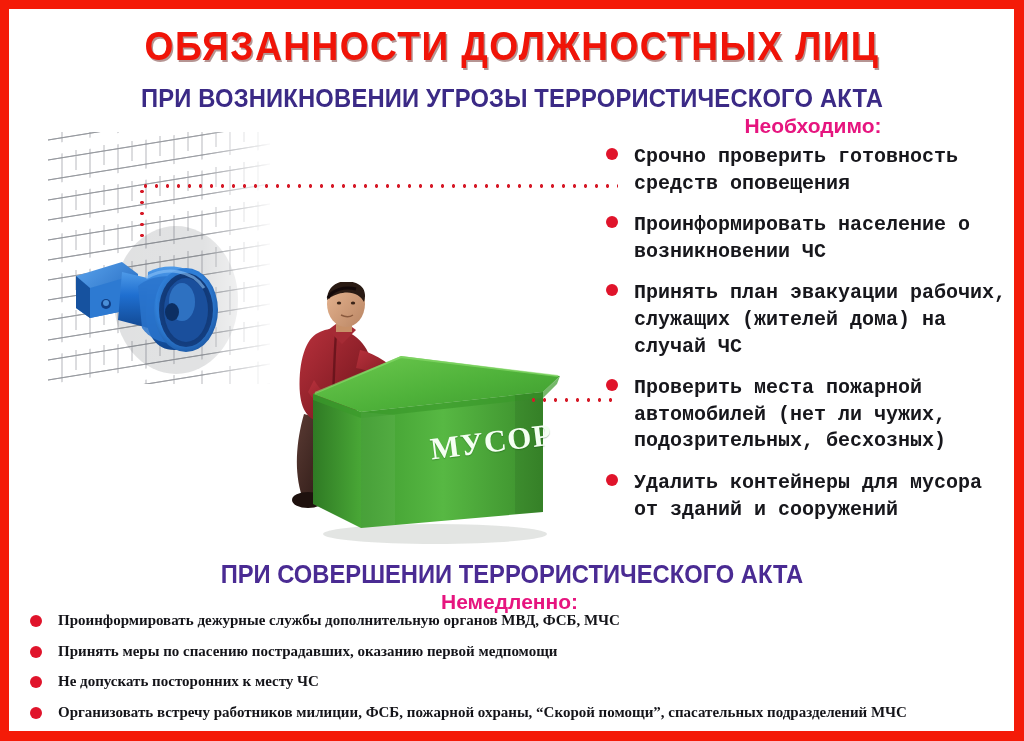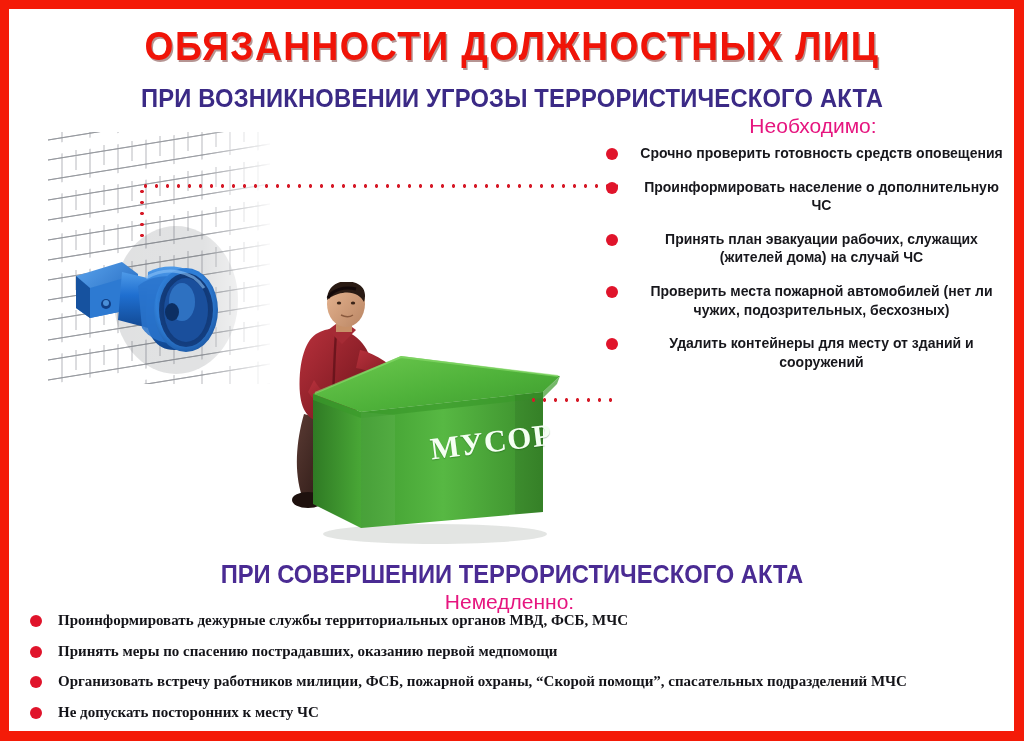--- a/index.html
+++ b/index.html
@@ -45,21 +45,21 @@
     font-weight: bold;
     letter-spacing: 0.2px;
     color: #3b2a86;
     font-family: "Liberation Sans Narrow", "Liberation Sans", sans-serif;
     transform: scaleX(0.95);
     white-space: nowrap;
   }
   .lead-word {
     position: absolute;
     font-size: 21px;
-    font-weight: normal;
+    font-weight: bold;
     color: #e6157f;
     font-family: "Liberation Sans", sans-serif;
     white-space: nowrap;
   }
   #needed-label { top: 114px; left: 618px; width: 390px; text-align: center; }
 
   .title-sub2 {
     position: absolute;
     left: 0; right: 0; top: 560px;
     text-align: center;
@@ -76,26 +76,25 @@
   #checklist {
     position: absolute;
     left: 604px;
     top: 144px;
     width: 405px;
   }
   .chk-item {
     position: relative;
     padding-left: 30px;
     margin-bottom: 15px;
-    font-family: Liberation Sans, sans-serif;
-    font-size: 14px;
+    font-family: Liberation Mono, monospace;
+    font-size: 20px;
     font-weight: bold;
     color: #17171c;
     line-height: 1.33;
-    text-align: center;
   }
   .chk-item .dot {
     position: absolute;
     left: 2px;
     top: 4px;
     width: 12px;
     height: 12px;
     border-radius: 50%;
     background: #e0142b;
   }
@@ -458,51 +457,51 @@
 
   <div class="leader" id="leader-bin"></div>
 
   <div id="checklist">
     <div class="chk-item">
       <span class="dot"></span>
       <span class="txt">Срочно проверить готовность средств оповещения</span>
     </div>
     <div class="chk-item">
       <span class="dot"></span>
-      <span class="txt">Проинформировать население о дополнительную ЧС</span>
+      <span class="txt">Проинформировать население о возникновении ЧС</span>
     </div>
     <div class="chk-item">
       <span class="dot"></span>
       <span class="txt">Принять план эвакуации рабочих, служащих (жителей дома) на случай ЧС</span>
     </div>
     <div class="chk-item">
       <span class="dot"></span>
       <span class="txt">Проверить места пожарной автомобилей (нет ли чужих, подозрительных, бесхозных)</span>
     </div>
     <div class="chk-item">
       <span class="dot"></span>
-      <span class="txt">Удалить контейнеры для месту от зданий и сооружений</span>
+      <span class="txt">Удалить контейнеры для мусора от зданий и сооружений</span>
     </div>
   </div>
 
   <div class="title-sub2">ПРИ СОВЕРШЕНИИ ТЕРРОРИСТИЧЕСКОГО АКТА</div>
   <div class="lead-word" id="immediately-label">Немедленно:</div>
 
   <div id="actions">
     <div class="act-item">
       <span class="dot"></span>
-      <span class="txt">Проинформировать дежурные службы территориальных органов МВД, ФСБ, МЧС</span>
+      <span class="txt">Проинформировать дежурные службы дополнительную органов МВД, ФСБ, МЧС</span>
     </div>
     <div class="act-item">
       <span class="dot"></span>
       <span class="txt">Принять меры по спасению пострадавших, оказанию первой медпомощи</span>
     </div>
     <div class="act-item">
       <span class="dot"></span>
+      <span class="txt">Не допускать посторонних к месту ЧС</span>
+    </div>
+    <div class="act-item">
+      <span class="dot"></span>
       <span class="txt">Организовать встречу работников милиции, ФСБ, пожарной охраны, “Скорой помощи”, спасательных подразделений МЧС</span>
     </div>
-    <div class="act-item">
-      <span class="dot"></span>
-      <span class="txt">Не допускать посторонних к месту ЧС</span>
-    </div>
   </div>
 
 </div>
 
 </body></html>

